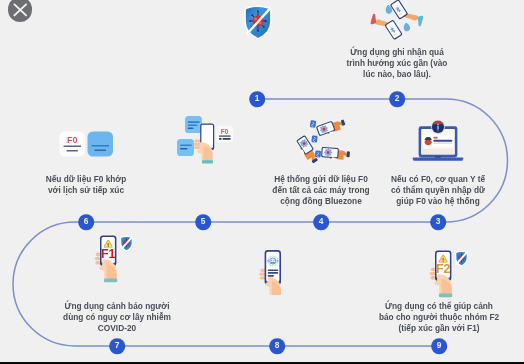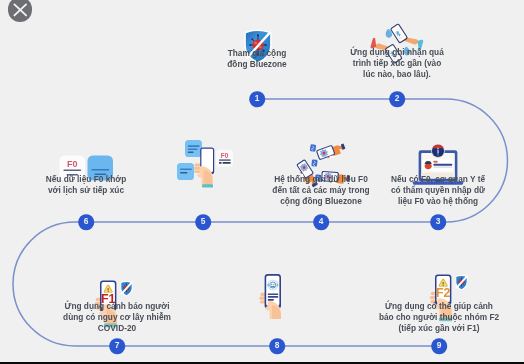--- a/index.html
+++ b/index.html
@@ -1,21 +1,21 @@
 <!DOCTYPE html>
 <html><head>
 <meta charset="utf-8">
 <title>Bluezone Infographic</title>
 <style>
   html,body{margin:0;padding:0;}
   body{width:524px;height:364px;overflow:hidden;background:#f0f0f1;
        font-family:"Liberation Sans",sans-serif;}
   #stage{position:relative;width:524px;height:364px;background:#f0f0f1;}
   #flow{position:absolute;left:0;top:0;width:524px;height:364px;}
-  .ico{position:absolute;transform:translate(-50%,-50%);margin-top:24px;}
+  .ico{position:absolute;transform:translate(-50%,-50%);}
   .num{position:absolute;width:15.6px;height:15.6px;border-radius:50%;background:#2a57cf;
        color:#e8eefb;font-size:8.4px;line-height:15.6px;text-align:center;font-weight:600;
        transform:translate(-50%,-50%);}
   .cap{position:absolute;transform:translateX(-50%);text-align:center;
        font-size:8.3px;line-height:11.2px;color:#4a4f57;font-weight:600;white-space:pre;}
   #closebtn{position:absolute;left:7.6px;top:-3px;width:24.5px;height:24.5px;border-radius:50%;
        background:#6d6e71;}
   #closebtn svg{position:absolute;left:0;top:0;}
   #bottombar{position:absolute;left:0;bottom:0;width:524px;height:2.4px;background:#090a0c;}
 </style>
@@ -259,21 +259,21 @@
       <rect x="6.4" y="16.4" width="17.8" height="1.55" rx="0.77" fill="#5b6384"></rect>
       <rect x="9.5" y="20.9" width="11.6" height="1.55" rx="0.77" fill="#5b6384"></rect>
       <rect x="30.5" y="2.5" width="25.5" height="25" rx="5.2" fill="#6cb6f0"></rect>
       <rect x="34.4" y="15.9" width="17.8" height="1.7" rx="0.85" fill="#2f7dbd"></rect>
       <rect x="37.5" y="20.4" width="11.6" height="1.7" rx="0.85" fill="#2f6aa8"></rect>
     </svg>
   </div>
 
   <div class="num" style="left:86px;top:222px">6</div>
 
-  <div class="ico" style="left:113px;top:281px;width:58px;height:58px">
+  <div class="ico" style="left:113px;top:260px;width:58px;height:58px">
     <svg viewBox="0 0 58 58" width="58" height="58">
       <g>
         <path d="M13.4 21.8 h4.6 a1.7 1.7 0 0 1 0 3.4 h-4.6 a1.7 1.7 0 0 1 0 -3.4 Z" fill="#f6c094"></path>
         <path d="M12.4 25.9 h5.6 a1.7 1.7 0 0 1 0 3.4 h-5.6 a1.7 1.7 0 0 1 0 -3.4 Z" fill="#f6c094"></path>
         <path d="M13.0 30.0 h5.0 a1.7 1.7 0 0 1 0 3.4 h-5.0 a1.7 1.7 0 0 1 0 -3.4 Z" fill="#f6c094"></path>
       </g>
       <g>
         <rect x="16.0" y="4.6" width="16.4" height="30.4" rx="3.0" fill="#2f3f91"></rect>
         <rect x="17.5" y="6.1" width="13.4" height="26.0" rx="1.6" fill="#ffffff"></rect>
         <rect x="21.6" y="32.8" width="5.4" height="1.0" rx="0.5" fill="#33499c"></rect>
@@ -382,33 +382,31 @@
             <path d="M12.4 19.6 L10.3 21.7"></path>
         </g>
         <circle cx="15" cy="17" r="5.6" fill="#cf3030"></circle>
         <path d="M26.6 4.8 L4.4 29.6" stroke="#ffffff" stroke-width="4.4" stroke-linecap="round"></path>
       </g>
     </svg>
   </div>
 
   <div class="num" style="left:439px;top:346px">9</div>
 
-  <div class="cap" style="left:257px;top:48px">Tham gia cộng
-đồng Bluezone</div>
   <div class="cap" style="left:397px;top:47px">Ứng dụng ghi nhận quá
-trình tiếp xúc gần (vào
+trình hướng xúc gần (vào
 lúc nào, bao lâu).</div>
   <div class="cap" style="left:86px;top:174px">Nếu dữ liệu F0 khớp
 với lịch sử tiếp xúc</div>
   <div class="cap" style="left:321px;top:174px">Hệ thống gửi dữ liệu F0
 đến tất cả các máy trong
 cộng đồng Bluezone</div>
   <div class="cap" style="left:438px;top:174px">Nếu có F0, cơ quan Y tế
 có thẩm quyền nhập dữ
-liệu F0 vào hệ thống</div>
+giúp F0 vào hệ thống</div>
   <div class="cap" style="left:117px;top:301px">Ứng dụng cảnh báo người
 dùng có nguy cơ lây nhiễm
 COVID-20</div>
   <div class="cap" style="left:439px;top:301px">Ứng dụng có thể giúp cảnh
 báo cho người thuộc nhóm F2
 (tiếp xúc gần với F1)</div>
 
   <div id="bottombar"></div>
   <div id="closebtn">
     <svg width="24.5" height="24.5" viewBox="0 0 24.5 24.5">

